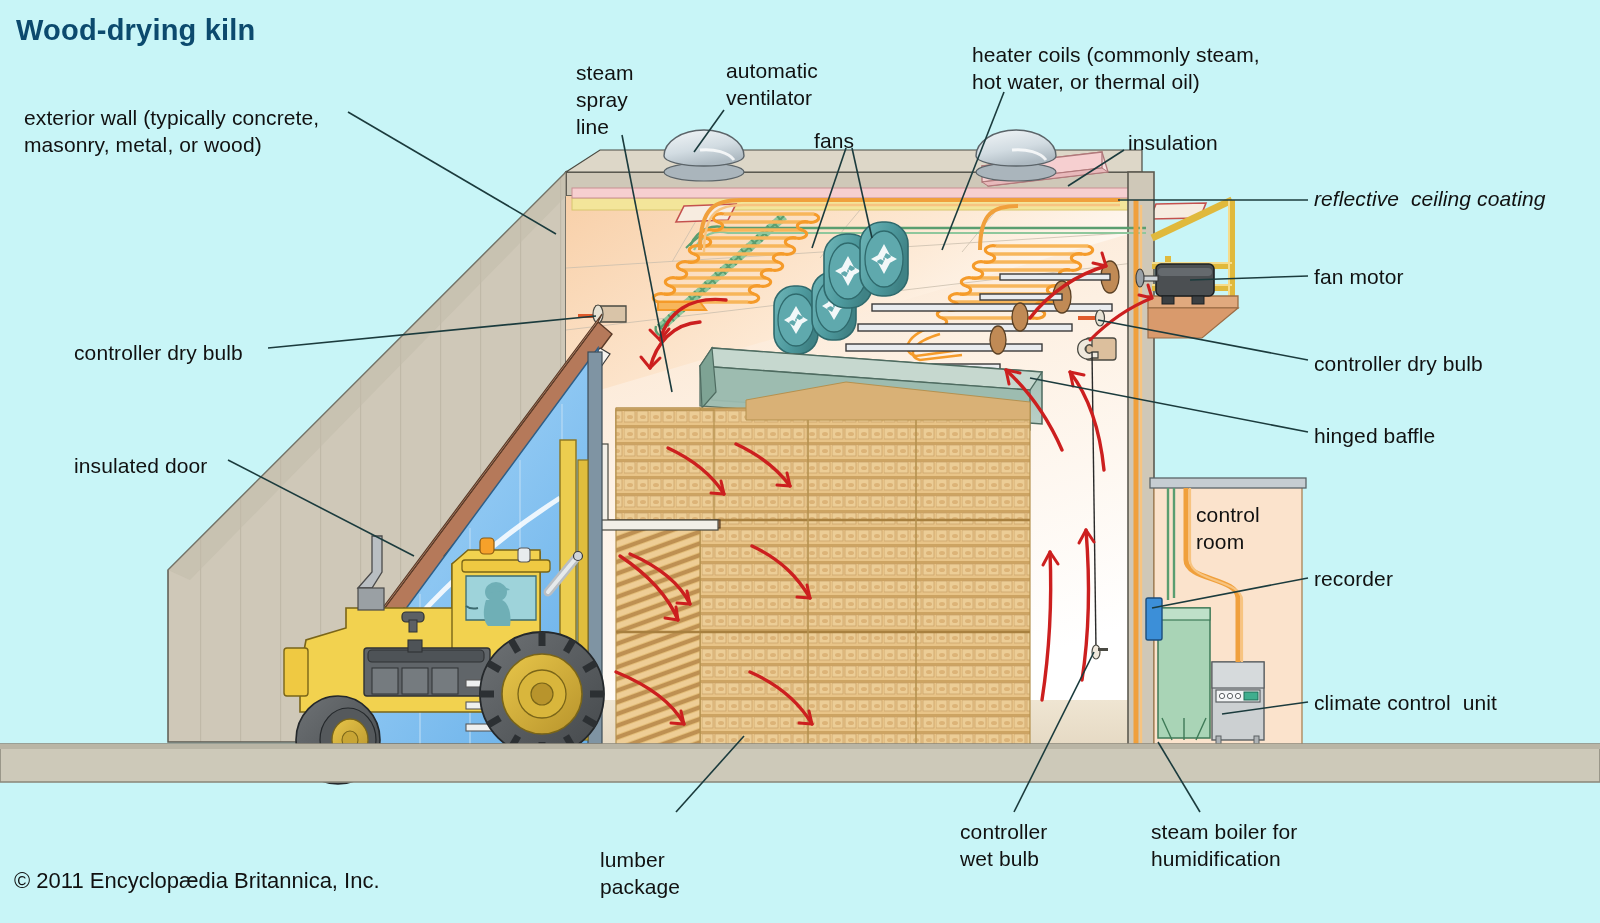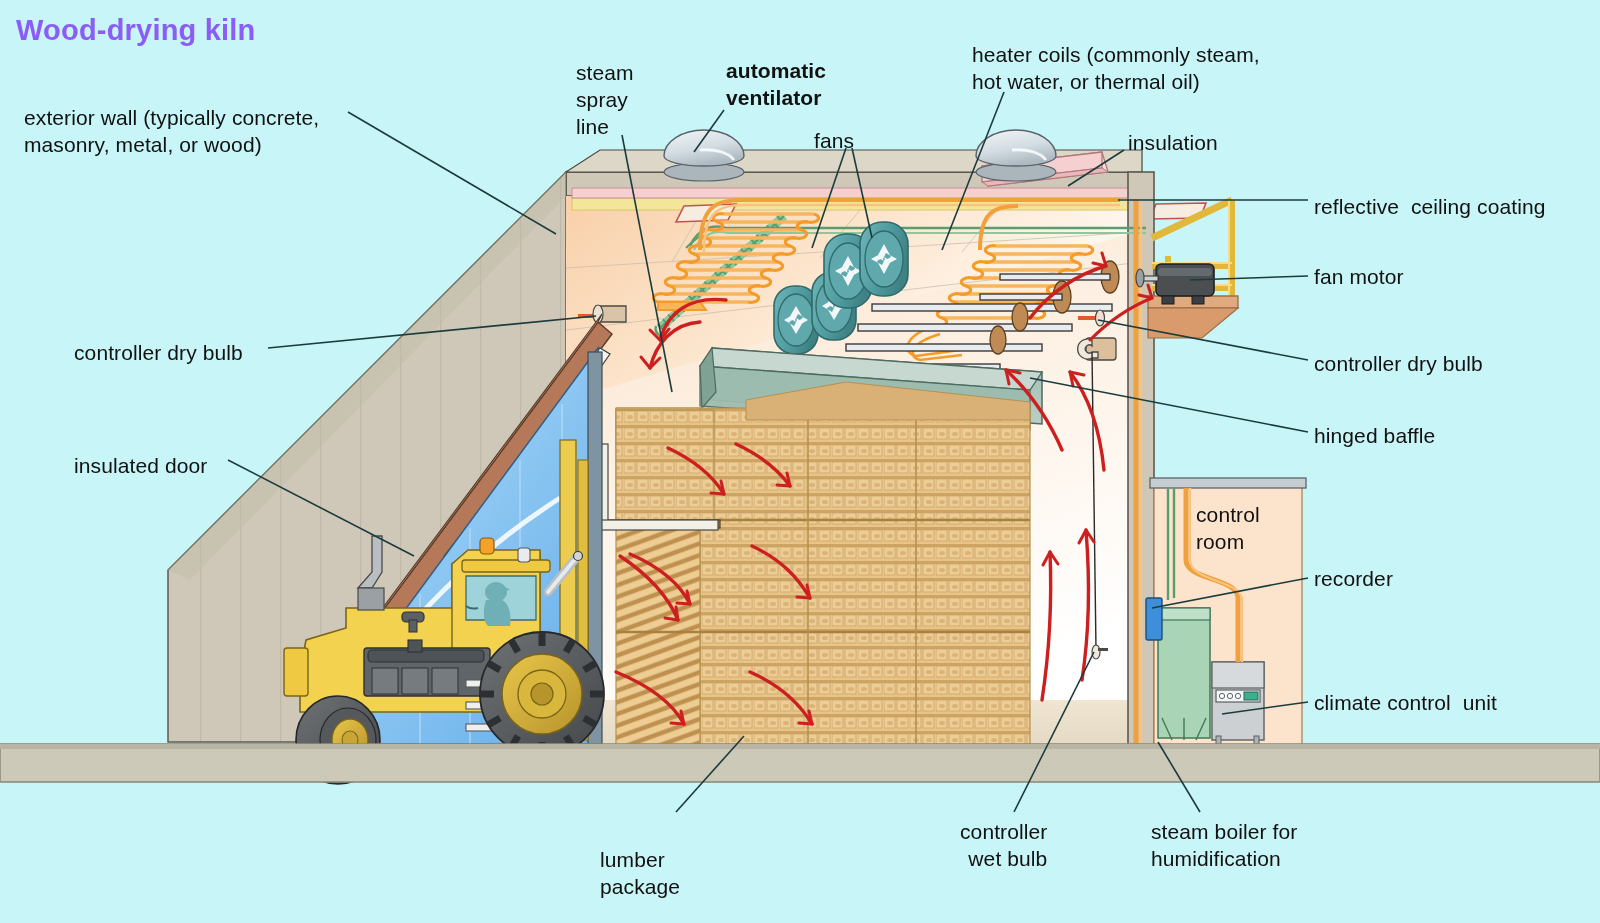--- a/index.html
+++ b/index.html
@@ -16,21 +16,21 @@
     position:absolute;
     font-family:"Liberation Sans", sans-serif;
     font-size:21px;
     color:#111;
     line-height:1.28;
     white-space:pre;
     letter-spacing:0.1px;
   }
   #page-title{
     position:absolute;left:16px;top:14px;
-    font-size:29px;font-weight:bold;color:#8b5cf6;
+    font-size:29px;font-weight:bold;color:#0c4a6e;
     letter-spacing:0.2px;
   }
   #copyright{
     position:absolute;left:14px;top:868px;
     font-size:22px;color:#111;
   }
 </style>
 </head>
 <body style="background: rgb(200, 245, 247);">
 
@@ -540,37 +540,38 @@
 
   <div id="title-wrap">
     <div id="page-title">Wood-drying kiln</div>
   </div>
   <div id="labels-wrap">
       <div class="lbl" style="left: 24px; top: 90px; margin-top: 15px;">exterior wall (typically concrete,
 masonry, metal, or wood)</div>
       <div class="lbl" style="left: 576px; top: 60px;">steam
 spray
 line</div>
-      <div class="lbl" style="left: 726px; top: 58px; font-weight: bold;">automatic
+      <div class="lbl" style="left: 726px; top: 58px;">automatic
 ventilator</div>
       <div class="lbl" style="left: 814px; top: 128px;">fans</div>
       <div class="lbl" style="left: 972px; top: 42px;">heater coils (commonly steam,
 hot water, or thermal oil)</div>
       <div class="lbl" style="left: 1128px; top: 130px;">insulation</div>
-      <div class="lbl" style="left: 1314px; top: 194px;">reflective  ceiling coating</div>
+      <div class="lbl" style="left: 1314px; top: 186px; font-style: italic;">reflective  ceiling coating</div>
       <div class="lbl" style="left: 1314px; top: 264px;">fan motor</div>
       <div class="lbl" style="left: 1314px; top: 351px;">controller dry bulb</div>
       <div class="lbl" style="left: 1314px; top: 423px;">hinged baffle</div>
       <div class="lbl" style="left: 1314px; top: 566px;">recorder</div>
       <div class="lbl" style="left: 1314px; top: 690px;">climate control  unit</div>
       <div class="lbl" style="left: 1196px; top: 502px;">control
 room</div>
       <div class="lbl" style="left: 74px; top: 340px;">controller dry bulb</div>
       <div class="lbl" style="left: 74px; top: 453px; text-align: center;">insulated door</div>
       <div class="lbl" style="left: 600px; top: 819px; margin-top: 28px;">lumber
 package</div>
-      <div class="lbl" style="left: 960px; top: 819px; text-align: right;">controller
+      <div class="lbl" style="left: 960px; top: 819px;">controller
 wet bulb</div>
       <div class="lbl" style="left: 1151px; top: 819px;">steam boiler for
 humidification</div>
     </div>
+  <div id="copyright">© 2011 Encyclopædia Britannica, Inc.</div>
 
 </div>
 
 </body></html>

